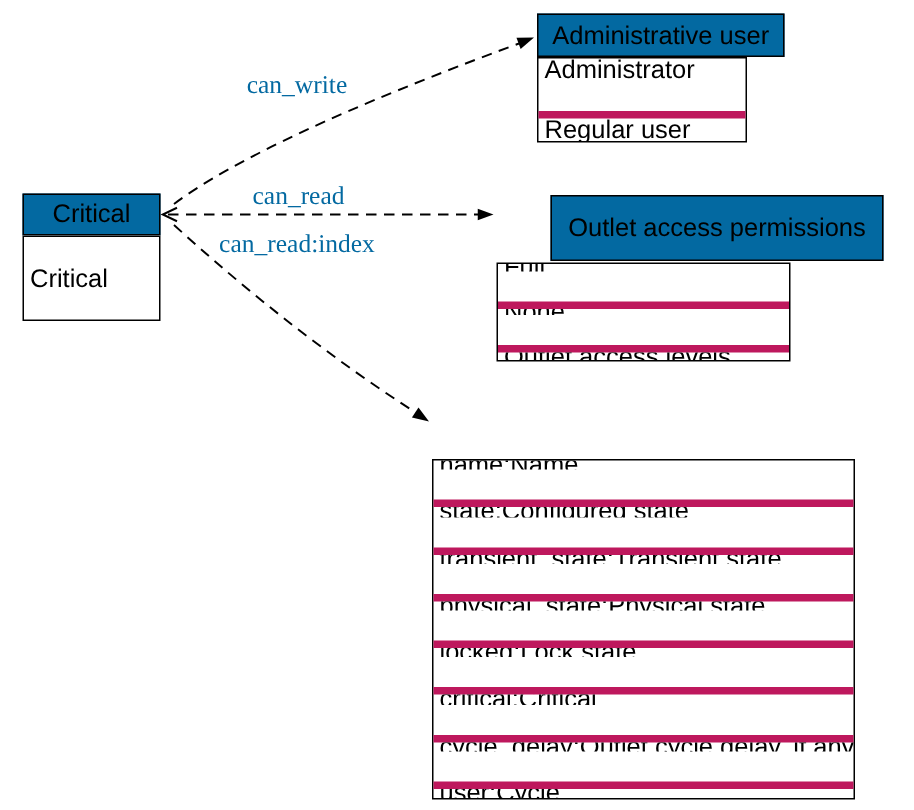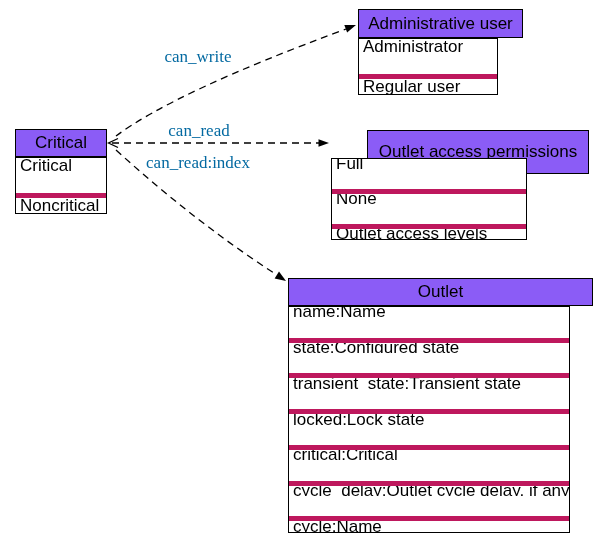--- a/index.html
+++ b/index.html
@@ -18,21 +18,21 @@
   .edges-svg {
     position: absolute;
     left: 0; top: 0;
     width: 609px;
     height: 540px;
   }
   .node-header {
     position: absolute;
     box-sizing: border-box;
     border: 1.4px solid #000000;
-    background: #8b5cf6;
+    background: #0369a1;
     display: flex;
     align-items: center;
     justify-content: center;
     font-size: 17px;
     color: #000000;
     white-space: nowrap;
     overflow: hidden;
   }
   .node-body {
     position: absolute;
@@ -58,21 +58,21 @@
     border-top: 5px solid #be185d;
   }
   
   .critical-header { left: 15px;  top: 129px; width: 92px;  height: 28px; }
   .critical-body   { left: 15px;  top: 157px; width: 92px;  height: 57px; }
   
   .admin-header    { left: 358px; top: 9px;   width: 165px; height: 29px; }
   .admin-body      { left: 358px; top: 38px;  width: 140px; height: 57px; }
   
   .oap-header      { left: 331px; top: 130px; width: 222px; height: 44px; margin-left: 36px; }
-  .oap-body        { left: 331px; top: 158px; width: 196px; height: 82px; }
+  .oap-body        { left: 331px; top: 175px; width: 196px; height: 66px; }
   
   .outlet-header   { left: 288px; top: 278px; width: 305px; height: 28px; }
   .outlet-body     { left: 288px; top: 306px; width: 282px; height: 227px; }
 
   .edge-label {
     position: absolute;
     transform: translate(-50%, -50%);
     font-family: "Liberation Serif", serif;
     font-size: 17px;
     color: #0369a1;
@@ -96,44 +96,43 @@
     <path d="M118,138.5 L108.5,143 L118,147.5" fill="none" stroke="#000000" stroke-width="1.3"></path>
     <path d="M329,143 L318.5,139.2 L318.5,146.8 Z" fill="#000000" stroke="none"></path>
 
     <path d="M116,150 Q195,222 277,275" fill="none" stroke="#000000" stroke-width="1.3" stroke-dasharray="7 5"></path>
     <path d="M286,281 L274.6,278.4 L279,271.6 Z" fill="#000000" stroke="none"></path>
   </svg>
 
   <div class="node-header critical-header">Critical</div>
   <div class="node-body critical-body">
     <div class="node-row">Critical</div>
-    <div class="node-row">Noncritical</div>
   </div>
 
   <div class="node-header admin-header">Administrative user</div>
   <div class="node-body admin-body">
     <div class="node-row">Administrator</div>
     <div class="node-row">Regular user</div>
   </div>
 
   <div class="node-header oap-header">Outlet access permissions</div>
   <div class="node-body oap-body">
     <div class="node-row">Full</div>
     <div class="node-row">None</div>
     <div class="node-row">Outlet access levels</div>
   </div>
 
-  <div class="node-header outlet-header">Outlet</div>
   <div class="node-body outlet-body">
     <div class="node-row">name:Name</div>
     <div class="node-row">state:Configured state</div>
     <div class="node-row">transient_state:Transient state</div>
+    <div class="node-row">physical_state:Physical state</div>
     <div class="node-row">locked:Lock state</div>
     <div class="node-row">critical:Critical</div>
     <div class="node-row">cycle_delay:Outlet cycle delay, if any</div>
-    <div class="node-row">cycle:Name</div>
+    <div class="node-row">user:Cycle</div>
   </div>
 
   <div class="edge-label lbl-can-write">can_write</div>
   <div class="edge-label lbl-can-read">can_read</div>
   <div class="edge-label lbl-can-read-index">can_read:index</div>
 
 </div>
 
 </body></html>

